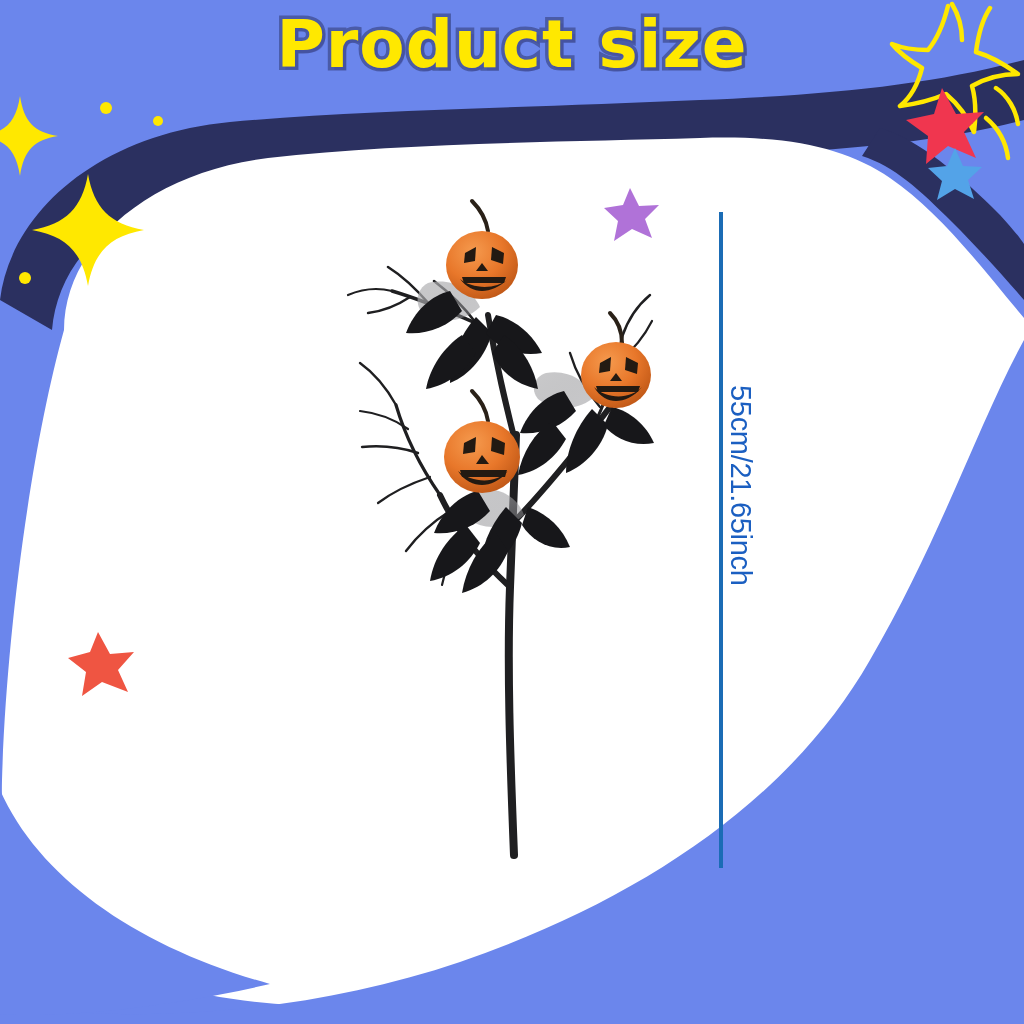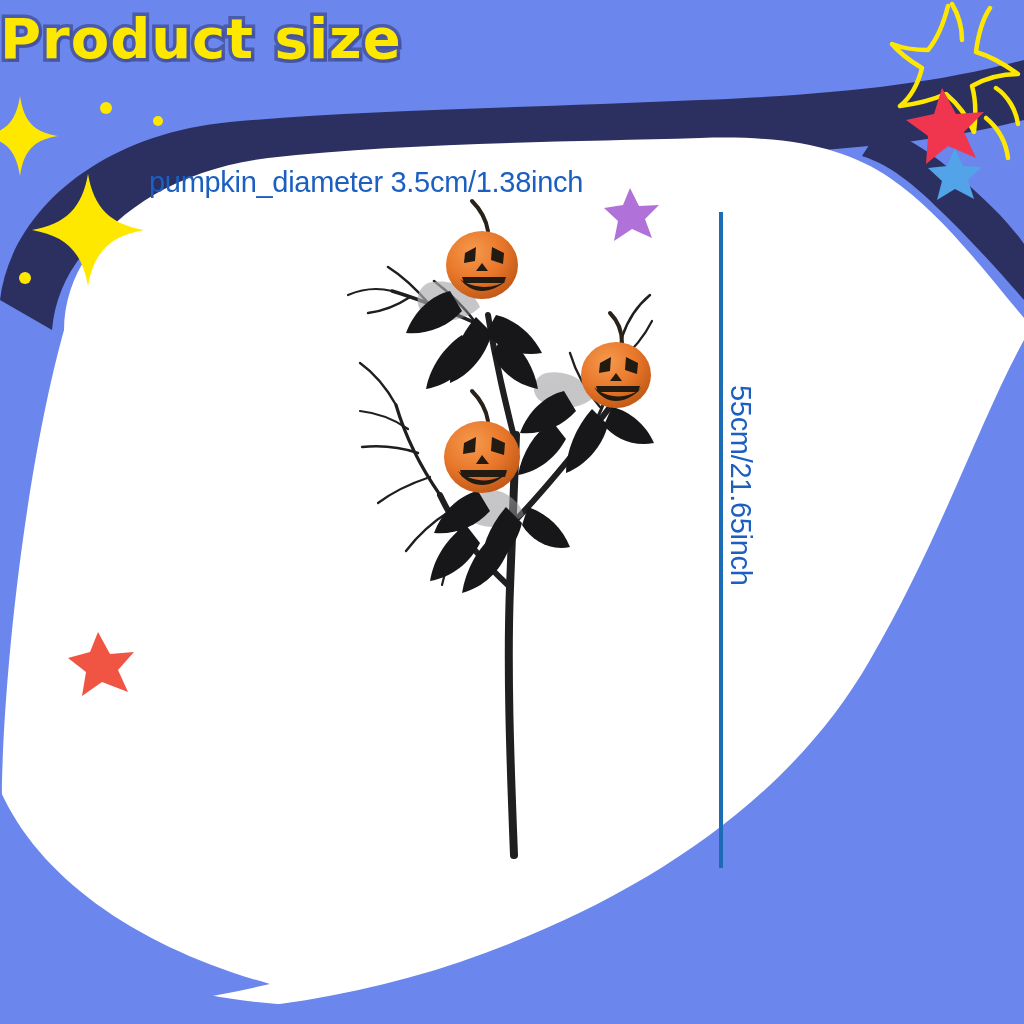--- a/index.html
+++ b/index.html
@@ -29,24 +29,24 @@
     width: 1024px;
     height: 1024px;
   }
 
   
   #title {
     position: absolute;
     left: 0;
     top: 10px;
     width: 1024px;
-    text-align: left;
+    text-align: center;
     font-family: "DejaVu Sans", sans-serif;
     font-weight: bold;
-    font-size: 56px;
+    font-size: 66px;
     letter-spacing: 1px;
     color: #ffe800;
     -webkit-text-stroke: 7px #4a5ba8;
     paint-order: stroke fill;
     text-shadow:
       3px 3px 0 rgba(60,70,150,.35);
     line-height: 1.05;
     z-index: 6;
   }
 
@@ -275,18 +275,17 @@
         <path d="M192,242 L205,248 L204,260 L191,256 Z"></path>
         <path d="M182,260 L189,269 L176,269 Z"></path>
         <path d="M158,276 C172,288 196,289 208,276 C200,286 190,290 182,290 C174,290 164,286 158,276 Z"></path>
         <path d="M160,275 L207,275 L205,282 L162,282 Z"></path>
       </g>
     </g>
   </svg>
 
   <div id="title">Product size</div>
 
-  <div id="diameter-label">pumpkin_diameter 3.5cm/1.38inch</div>
 
   <div id="height-rule"></div>
   <div id="height-label">55cm/21.65inch</div>
 
 </div>
 
 </body></html>

